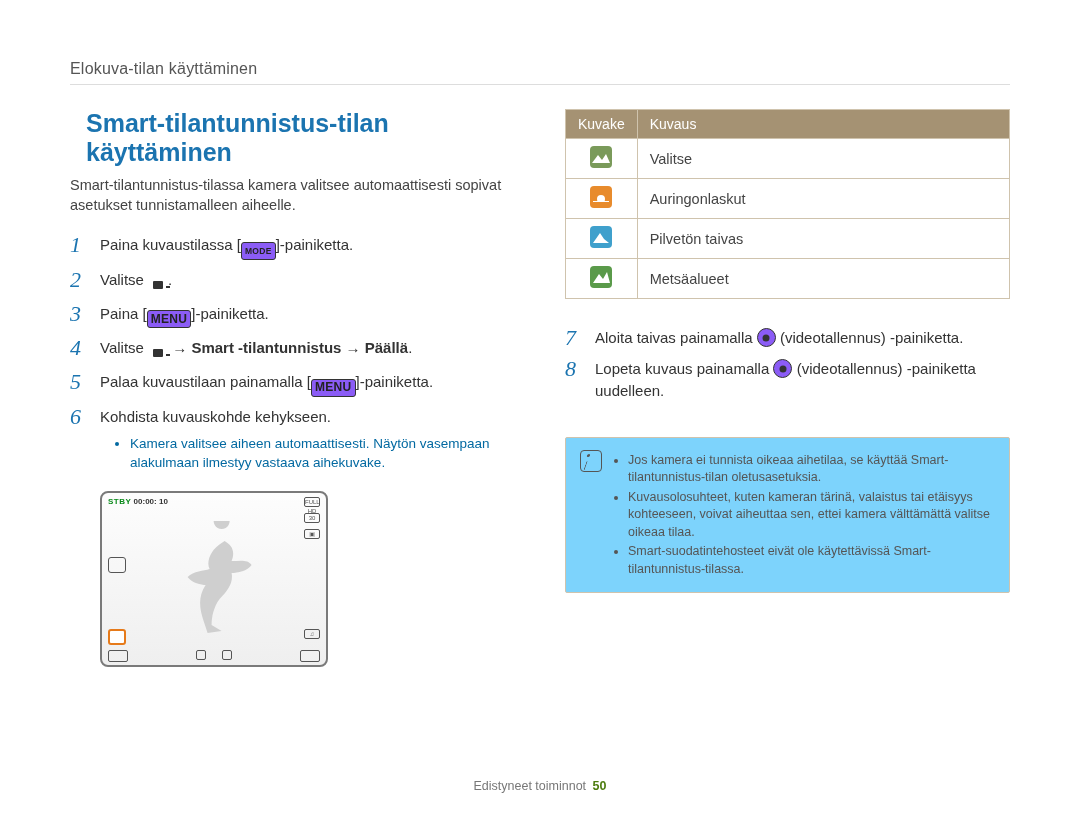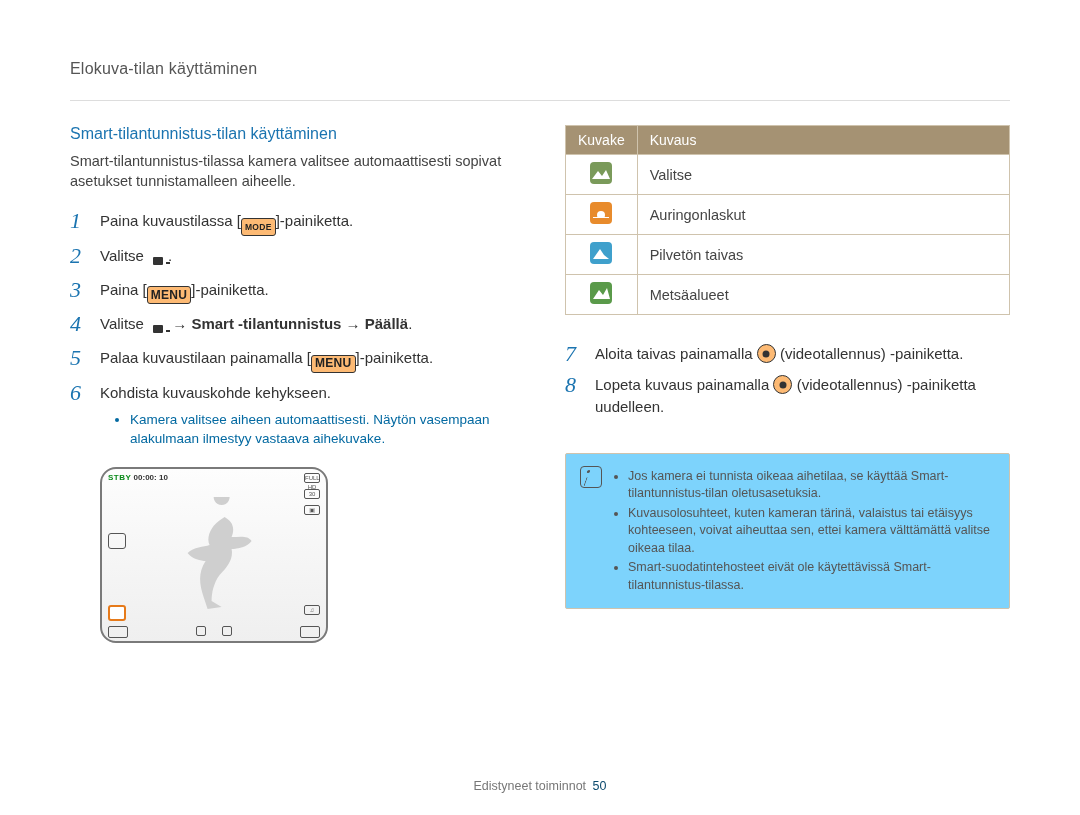--- a/index.html
+++ b/index.html
@@ -14,35 +14,35 @@
     position: relative;
   }
   .page {
     padding: 60px 70px 30px 70px;
   }
   .breadcrumb {
     font-size: 16px;
     color: #555;
     font-weight: 300;
     border-bottom: 1px solid #ddd;
-    padding-bottom: 22px;
+    padding-bottom: 6px;
     margin-bottom: 24px;
     letter-spacing: 0.2px;
   }
   .columns {
     display: flex;
     gap: 50px;
   }
   .col-left { flex: 1 1 50%; }
   .col-right { flex: 1 1 50%; }
   .section-title {
     color: #1b74b0;
-    font-size: 16px;
-    font-weight: 400;
-    margin: 0 0 8px 0;
+    font-size: 25px;
+    font-weight: 700;
+    margin: 0 0 8px 16px;
   }
   .intro {
     font-size: 14.5px;
     color: #444;
     margin: 0 0 18px 0;
     line-height: 1.4;
   }
   .steps-list .step {
     display: flex;
     align-items: flex-start;
@@ -68,21 +68,21 @@
     align-items: center;
     justify-content: center;
     vertical-align: -4px;
     height: 18px;
     min-width: 20px;
     padding: 0 3px;
     border: 1px solid #333;
     border-radius: 3px;
     font-size: 9px;
     font-weight: 700;
-    background: #fdba74;
+    background: #8b5cf6;
     color: #222;
     letter-spacing: 0.3px;
   }
   .icon-mode { font-size: 8.5px; }
   .icon-menu { font-size: 12px; }
   .icon-camcorder::before {
     content: "";
     display: inline-block;
     width: 10px; height: 8px;
     background: #333;
@@ -121,21 +121,21 @@
     color: #0369a1;
     line-height: 1.45;
   }
   .bullets li { margin: 2px 0; }
 
   .camera-preview {
     margin: 16px 0 0 30px;
     width: 228px;
     height: 176px;
     border: 2px solid #7a7a7a;
-    border-radius: 16px;
+    border-radius: 8px;
     position: relative;
     background: linear-gradient(#fdfdfd, #efefef);
     overflow: hidden;
   }
   .cp-top {
     display: flex;
     justify-content: space-between;
     padding: 4px 6px 0 6px;
     font-size: 8px;
     font-weight: 700;
@@ -285,21 +285,21 @@
   .note-list li { margin: 2px 0; }
 
   .footer {
     position: absolute;
     bottom: 22px;
     left: 0; right: 0;
     text-align: center;
     font-size: 12.5px;
     color: #777;
   }
-  .footer .pg { margin-left: 3px; color: #0c4a6e; }
+  .footer .pg { margin-left: 3px; color: #4d7c0f; font-weight: bold; }
 
   .steps-right {
     margin-top: 6px;
   }
 </style>
 </head>
 <body>
 
 <div class="page">
   <div class="breadcrumb">Elokuva-tilan käyttäminen</div>

